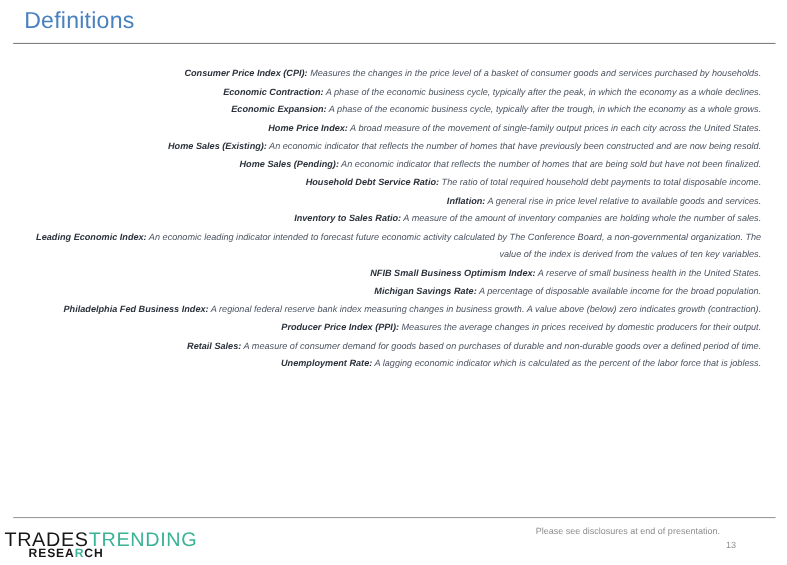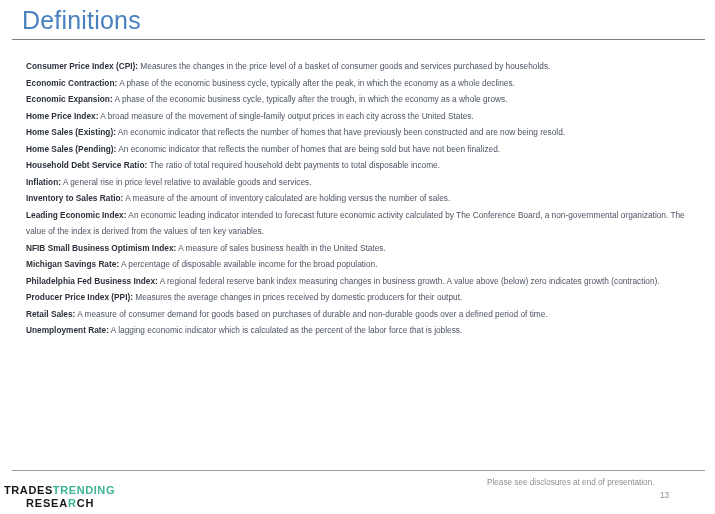--- a/index.html
+++ b/index.html
@@ -15,21 +15,21 @@
     font-family: "Liberation Sans", sans-serif;
     overflow: hidden;
     position: relative;
   }
 
   
   .slide-title {
     position: absolute;
     left: 22px;
     top: 7px;
-    font-size: 25px;
+    font-size: 21px;
     font-weight: 400;
     letter-spacing: 0.2px;
     color: #4a81bf;
     line-height: 1.1;
     white-space: nowrap;
   }
   .title-rule {
     position: absolute;
     left: 12px;
     top: 39px;
@@ -42,23 +42,24 @@
   .body-area {
     position: absolute;
     left: 26px;
     top: 58px;
     width: 666px;
   }
   .def-entry {
     font-size: 8.3px;
     line-height: 16.5px;
     color: #3b4350;
-    text-align: left;
+    text-align: right;
     margin: 0;
     padding: 0;
+    font-style: italic;
   }
   .def-term {
     font-weight: bold;
     color: #2b313b;
   }
   .def-text {
     font-weight: normal;
     color: #4c5462;
   }
 
@@ -72,22 +73,22 @@
     background: #9b9b9f;
   }
   .logo {
     position: absolute;
     left: 4px;
     top: 483px;
     width: 140px;
     height: 28px;
   }
   .logo-line1 {
-    font-size: 11px;
-    font-weight: bold;
+    font-size: 18px;
+    font-weight: normal;
     letter-spacing: 0.6px;
     line-height: 14px;
     white-space: nowrap;
   }
   .logo-line2 {
     font-size: 11px;
     font-weight: bold;
     letter-spacing: 0.8px;
     line-height: 12px;
     padding-left: 22px;
@@ -151,29 +152,29 @@
 
     <p class="def-entry">
       <span class="def-term">Household Debt Service Ratio:</span><span class="def-text"> The ratio of total required household debt payments to total disposable income.</span>
     </p>
 
     <p class="def-entry">
       <span class="def-term">Inflation:</span><span class="def-text"> A general rise in price level relative to available goods and services.</span>
     </p>
 
     <p class="def-entry">
-      <span class="def-term">Inventory to Sales Ratio:</span><span class="def-text"> A measure of the amount of inventory calculated are holding versus the number of sales.</span>
+      <span class="def-term">Inventory to Sales Ratio:</span><span class="def-text"> A measure of the amount of inventory companies are holding whole the number of sales.</span>
     </p>
 
     <p class="def-entry">
       <span class="def-term">Leading Economic Index:</span><span class="def-text"> An economic leading indicator intended to forecast future economic activity calculated by The Conference Board, a non-governmental organization. The value of the index is derived from the values of ten key variables.</span>
     </p>
 
     <p class="def-entry">
-      <span class="def-term">NFIB Small Business Optimism Index:</span><span class="def-text"> A measure of sales business health in the United States.</span>
+      <span class="def-term">NFIB Small Business Optimism Index:</span><span class="def-text"> A reserve of small business health in the United States.</span>
     </p>
 
     <p class="def-entry">
       <span class="def-term">Michigan Savings Rate:</span><span class="def-text"> A percentage of disposable available income for the broad population.</span>
     </p>
 
     <p class="def-entry">
       <span class="def-term">Philadelphia Fed Business Index:</span><span class="def-text"> A regional federal reserve bank index measuring changes in business growth. A value above (below) zero indicates growth (contraction).</span>
     </p>
 

